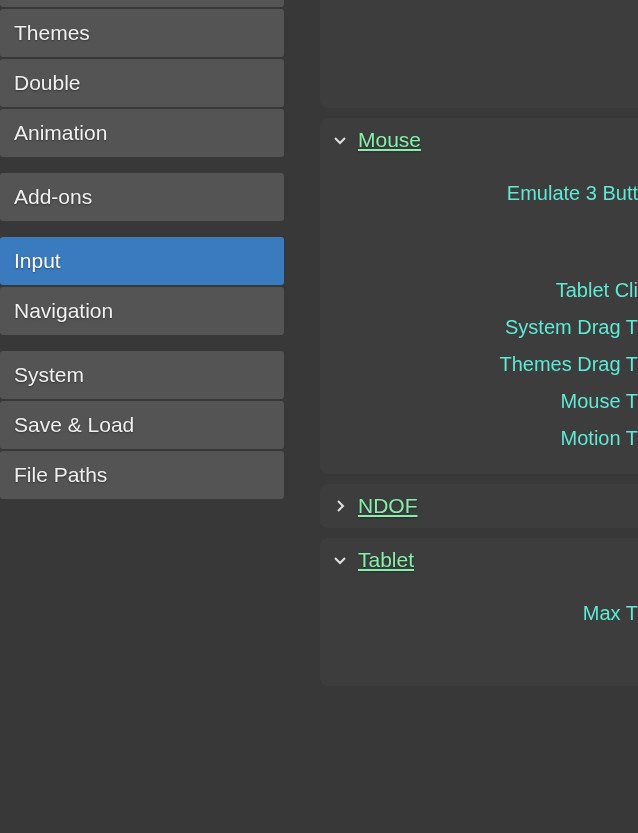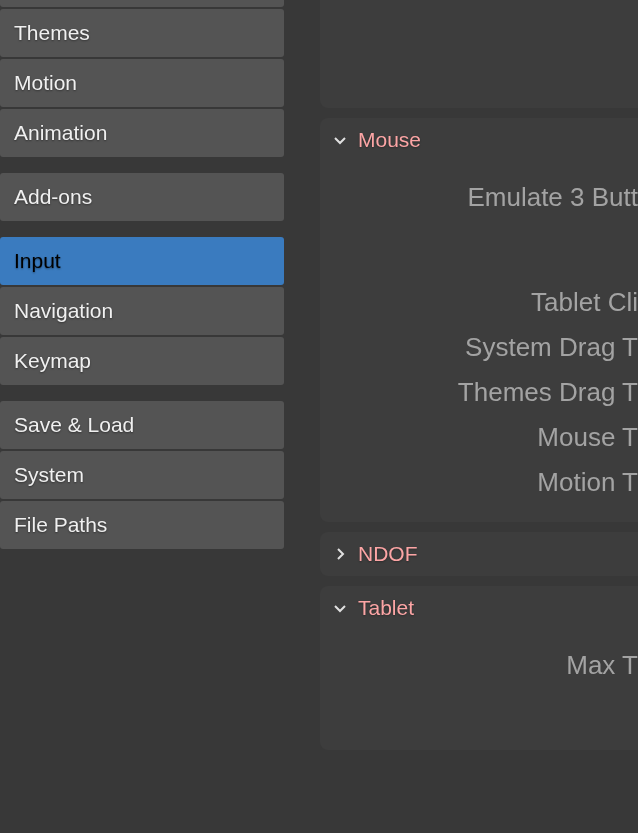--- a/index.html
+++ b/index.html
@@ -41,21 +41,21 @@
       background-color: #545454;
       padding: 12px 14px;
       font-size: 21px;
       color: #f0f0f0;
       cursor: pointer;
       text-shadow: 0 1px 2px rgba(0,0,0,0.4);
       border-radius: 3px;
     }
     .sidebar-item.active {
       background-color: #3a7bbf;
-      color: #000000;
+      color: #ffffff;
     }
     .sidebar-item.partial-top {
       border-top-left-radius: 0;
       border-top-right-radius: 0;
       padding-top: 0;
       height: 10px;
     }
     .main {
       flex: 1;
       background-color: #383838;
@@ -72,36 +72,37 @@
     .panel {
       background-color: #3d3d3d;
       border-radius: 8px 0 0 8px;
       margin-bottom: 10px;
     }
     .panel-header {
       display: flex;
       align-items: center;
       padding: 10px 12px;
       font-size: 21px;
-      color: #fca5a5;
+      color: #86efac;
       cursor: pointer;
+      text-decoration: underline;
     }
     .panel-label {
       text-shadow: 0 1px 2px rgba(0,0,0,0.3);
     }
     .panel-content {
       padding: 20px 0 24px 0;
       display: flex;
       flex-direction: column;
       gap: 14px;
     }
     .panel-row {
       text-align: right;
-      font-size: 26px;
-      color: #a3a3a3;
+      font-size: 20px;
+      color: #5eead4;
       padding-right: 0;
       white-space: nowrap;
       overflow: hidden;
     }
     .panel-row.extra-bottom {
       margin-bottom: 60px;
     }
     .chevron {
       margin-right: 10px;
       display: inline-flex;
@@ -114,34 +115,33 @@
     }
   </style>
 </head>
 <body>
 
 <div class="container">
   <div class="sidebar">
     <div class="sidebar-group">
       <div class="sidebar-item partial-top"></div>
       <div class="sidebar-item"><span>Themes</span></div>
-      <div class="sidebar-item"><span>Motion</span></div>
+      <div class="sidebar-item"><span>Double</span></div>
       <div class="sidebar-item"><span>Animation</span></div>
     </div>
     <div class="sidebar-group">
       <div class="sidebar-item"><span>Add-ons</span></div>
     </div>
     <div class="sidebar-group">
       <div class="sidebar-item active"><span>Input</span></div>
       <div class="sidebar-item"><span>Navigation</span></div>
-      <div class="sidebar-item"><span>Keymap</span></div>
     </div>
     <div class="sidebar-group">
+      <div class="sidebar-item"><span>System</span></div>
       <div class="sidebar-item"><span>Save &amp; Load</span></div>
-      <div class="sidebar-item"><span>System</span></div>
       <div class="sidebar-item"><span>File Paths</span></div>
     </div>
   </div>
 
   <div class="main">
     <div class="panel-spacer-top"></div>
 
     <div class="panel">
       <div class="panel-header">
         <span class="chevron">

